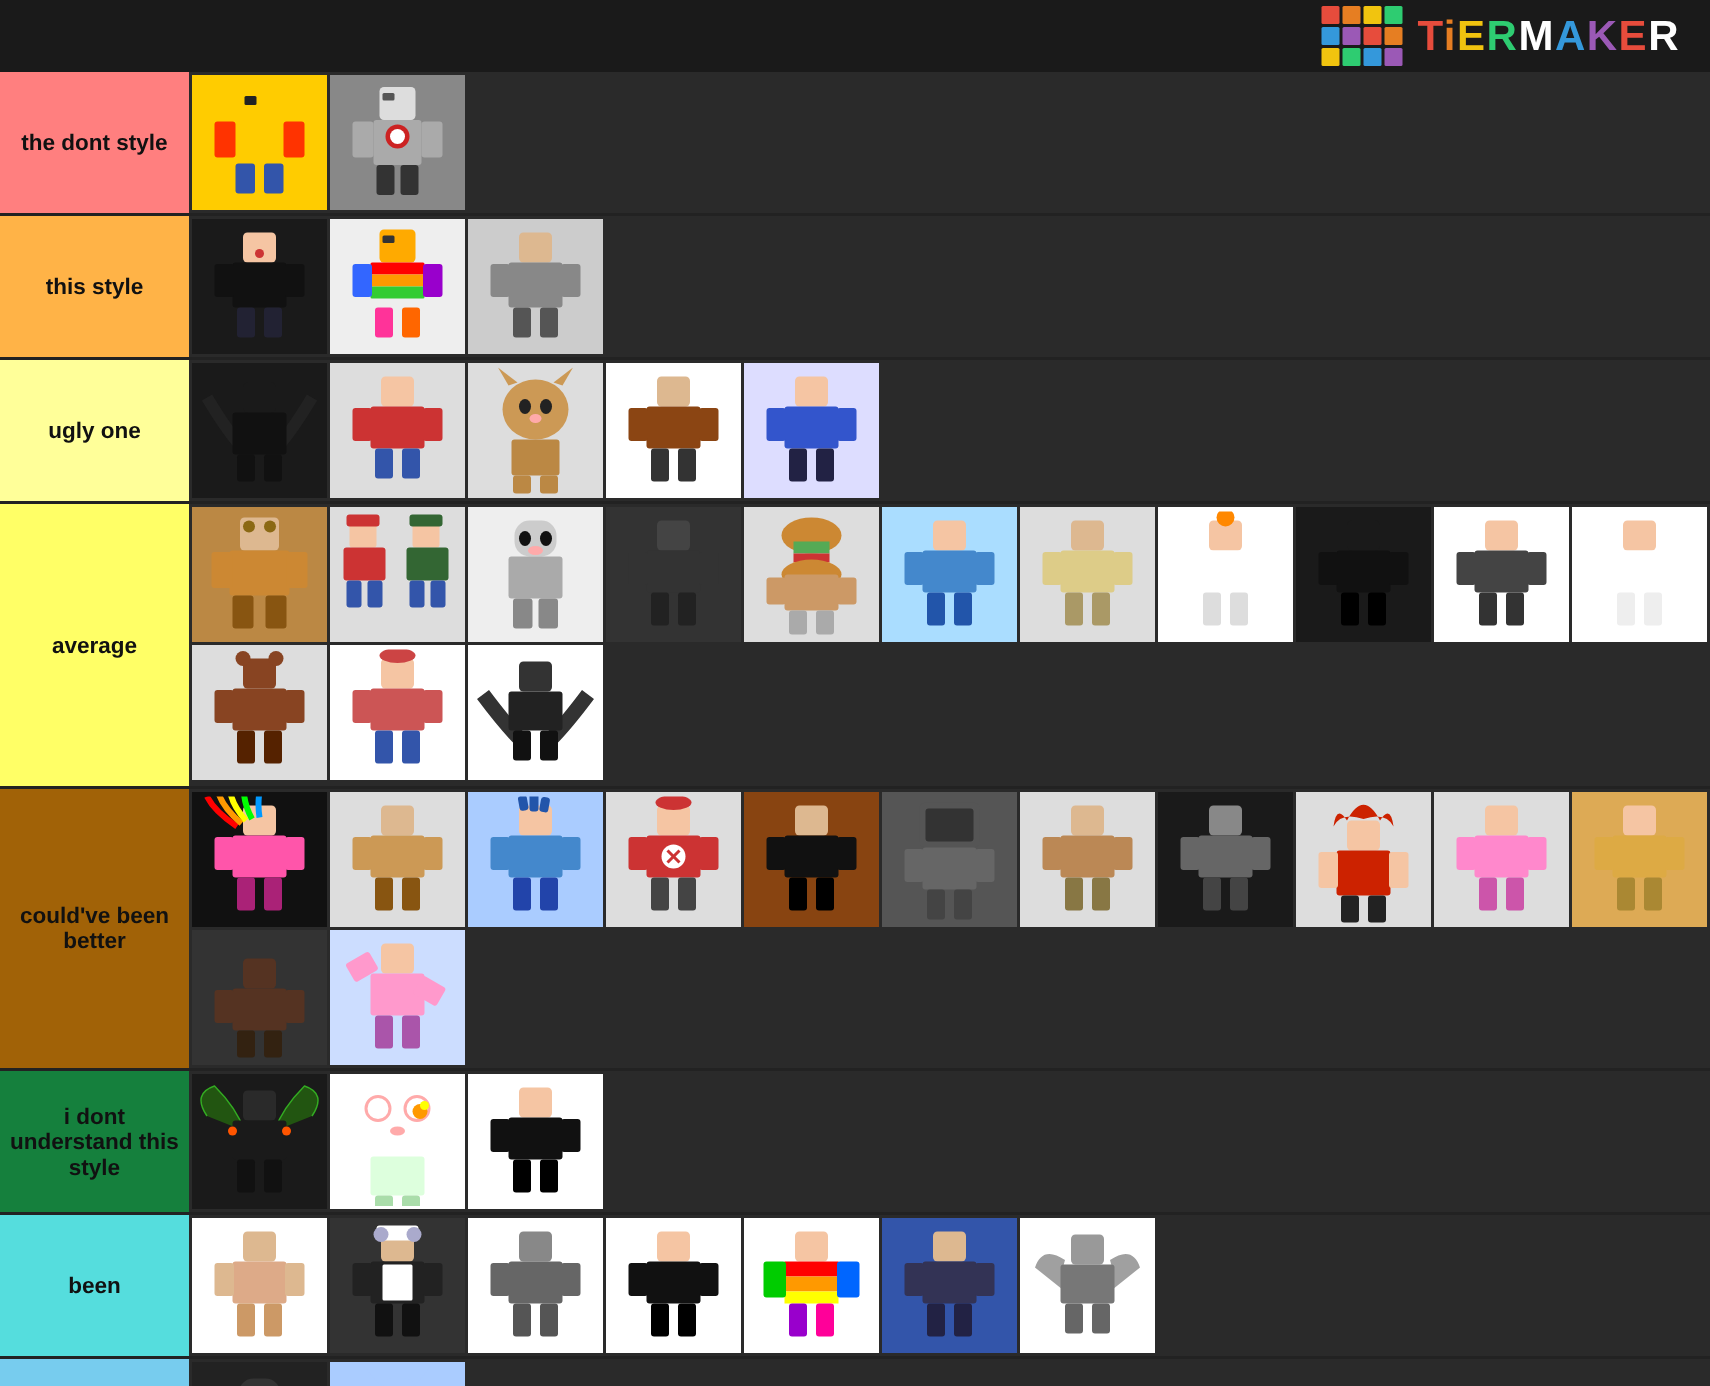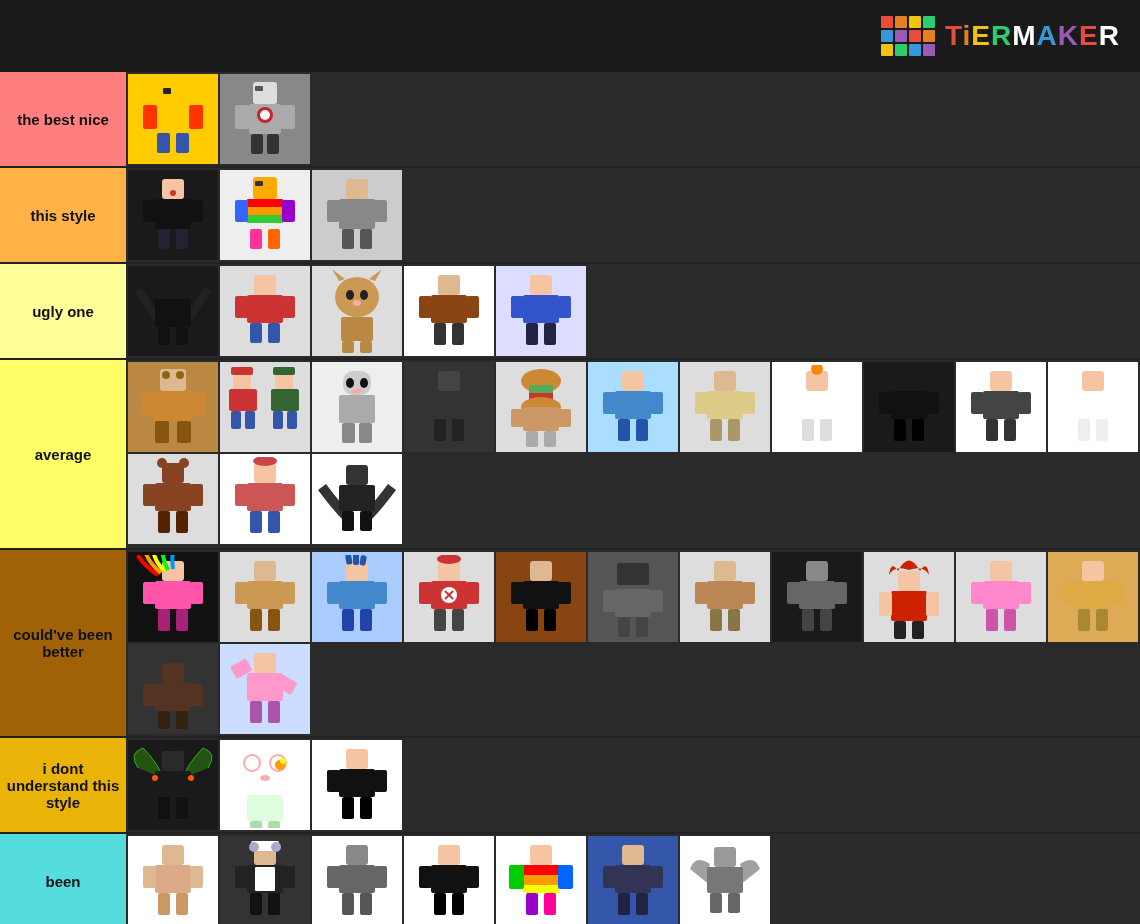--- a/index.html
+++ b/index.html
@@ -60,21 +60,21 @@
       position: relative;
     }
 
     
     .header {
       background: #1a1a1a;
       display: flex;
       justify-content: flex-end;
       align-items: center;
       padding: 10px 20px;
-      height: 72px;
+      height: 48px;
     }
     .tiermaker-logo {
       display: flex;
       align-items: center;
       gap: 10px;
     }
     .logo-grid {
       display: grid;
       grid-template-columns: repeat(4, 12px);
       grid-template-rows: repeat(3, 12px);
@@ -117,21 +117,21 @@
       <div class="logo-text">
         <span style="color:#e74c3c">T</span><span style="color:#e67e22">i</span><span style="color:#f1c40f">E</span><span style="color:#2ecc71">R</span><span style="color:white">M</span><span style="color:#3498db">A</span><span style="color:#9b59b6">K</span><span style="color:#e74c3c">E</span><span style="color:white">R</span>
       </div>
     </div>
   </div>
 
   <div class="tier-table">
 
     <div class="tier-row">
       <div class="tier-label" style="background:#ff7f7f">
-        <span>the best nice</span>
+        <span>the dont style</span>
       </div>
       <div class="tier-items">
         <div class="tier-item" style="background:#ffcc00;">
           <div class="tier-item-inner">
 
             <svg width="80" height="85" viewBox="0 0 80 85">
               <rect x="28" y="8" width="24" height="20" rx="3" fill="#ffcc00"></rect>
               <rect x="30" y="11" width="8" height="6" rx="1" fill="#222"></rect>
               <rect x="22" y="28" width="36" height="28" rx="2" fill="#ffcc00"></rect>
               <rect x="10" y="28" width="14" height="24" rx="2" fill="#ff3300"></rect>
@@ -661,21 +661,21 @@
               <rect x="57" y="27" width="18" height="14" rx="2" fill="#ff99cc" transform="rotate(30 57 27)"></rect>
               <rect x="25" y="54" width="12" height="22" rx="2" fill="#aa55aa"></rect>
               <rect x="43" y="54" width="12" height="22" rx="2" fill="#aa55aa"></rect>
             </svg>
           </div>
         </div>
       </div>
     </div>
 
     <div class="tier-row">
-      <div class="tier-label" style="background:#eab308">
+      <div class="tier-label" style="background:#15803d">
         <span>i dont understand this style</span>
       </div>
       <div class="tier-items">
         <div class="tier-item" style="background:#1a1a1a;">
           <div class="tier-item-inner">
             <svg width="80" height="85" viewBox="0 0 80 85">
 
               <path d="M5 25 Q-5 10 10 5 Q25 20 30 35" fill="#225511" stroke="#33aa22" stroke-width="1"></path>
               <path d="M75 25 Q85 10 70 5 Q55 20 50 35" fill="#225511" stroke="#33aa22" stroke-width="1"></path>
               <rect x="29" y="8" width="22" height="20" rx="3" fill="#2a2a2a"></rect>

